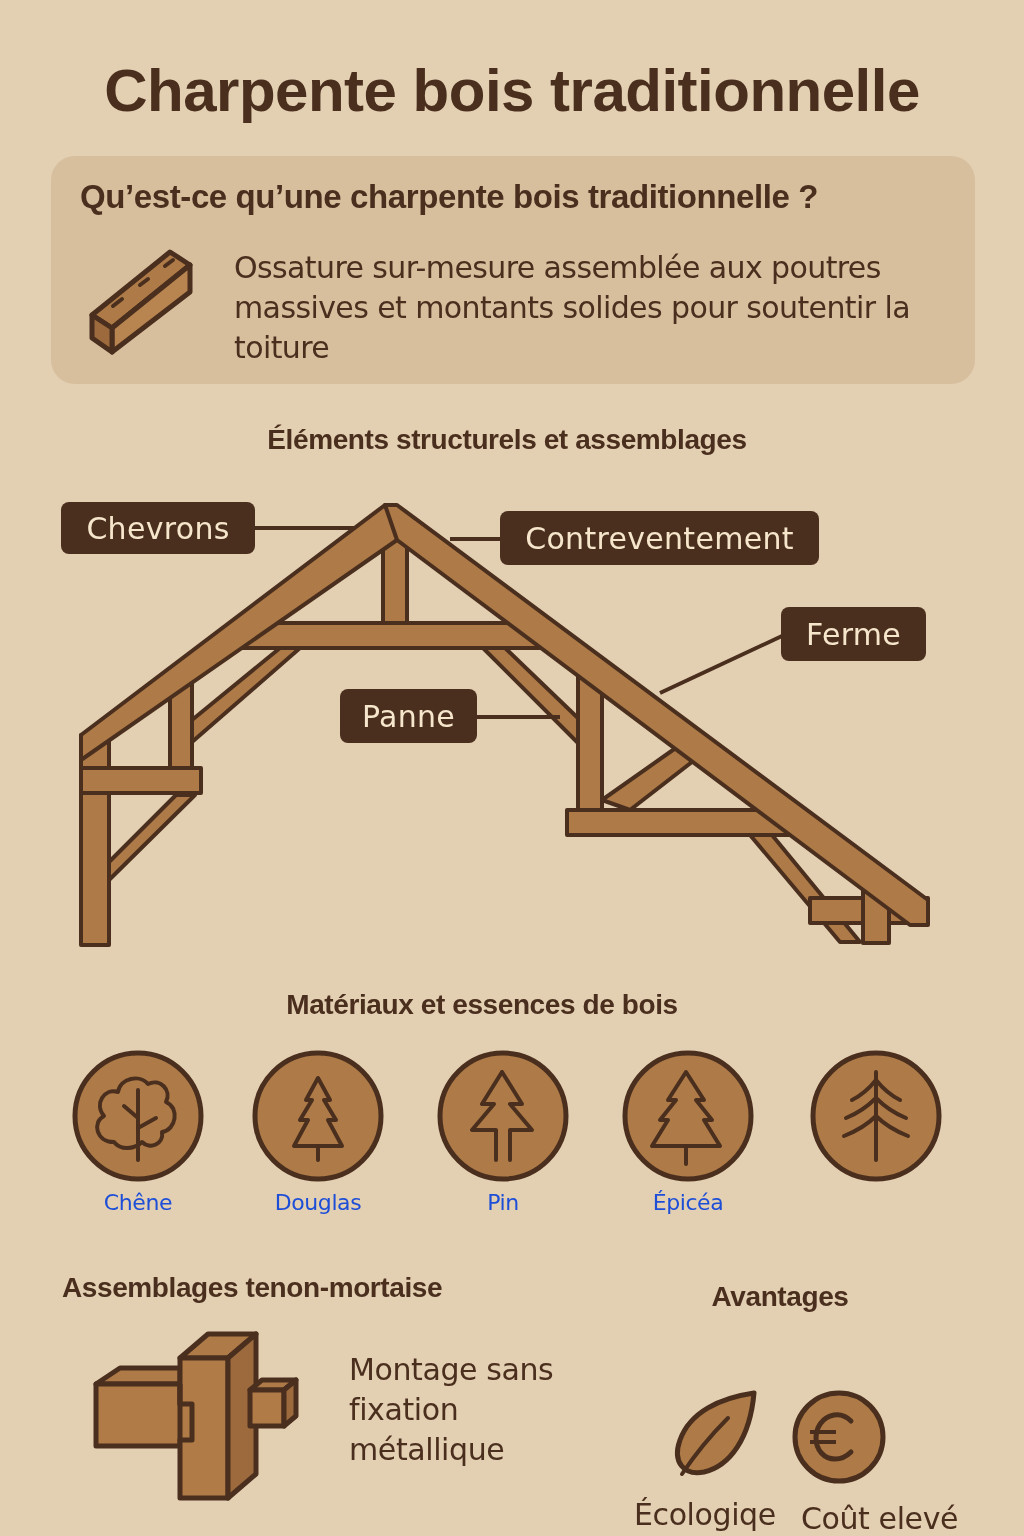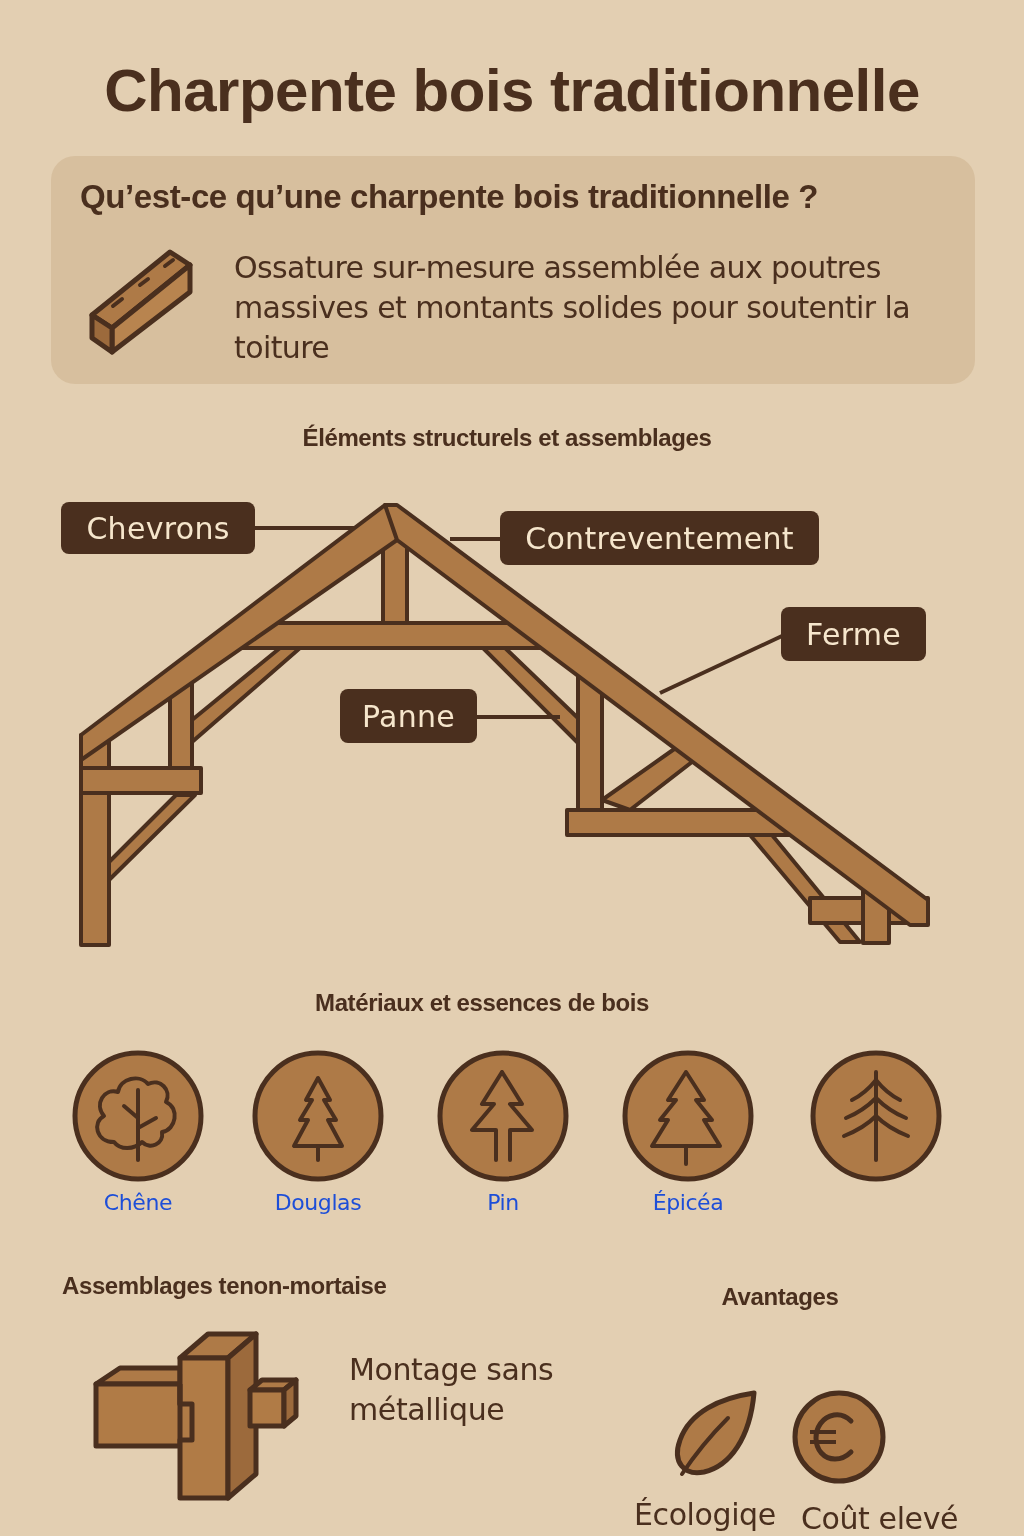--- a/index.html
+++ b/index.html
@@ -23,21 +23,21 @@
   }
   .intro-heading {
     left: 80px; top: 178px; font-size: 33px; font-weight: bold; color: #4a2f1e;
     letter-spacing: -0.4px;
   }
   .intro-text {
     left: 234px; top: 248px; width: 720px; font-size: 30px; line-height: 40px; color: #4a2f1e;
     font-family: "DejaVu Sans", sans-serif; letter-spacing: -0.6px;
   }
   .section-h {
-    font-size: 24px; font-weight: bold; color: #4a2f1e; text-align: center;
+    font-size: 28px; font-weight: bold; color: #4a2f1e; text-align: center;
     letter-spacing: -0.4px;
   }
   .label-tag {
     background: #4a2f1e; color: #f6e6cc; border-radius: 8px;
     font-size: 30px; font-family: "DejaVu Sans", sans-serif;
     display: flex; align-items: center; justify-content: center;
     letter-spacing: 0.3px;
   }
   .species-label {
     font-size: 22px; color: #1d4ed8; text-align: center; width: 160px;
@@ -179,20 +179,21 @@
 
     <polygon points="284,1390 296,1380 296,1416 284,1426" fill="#9c6a3c"></polygon>
   </g>
   <g stroke="#4a2f1e" stroke-width="5" stroke-linejoin="round" fill="none">
     <polyline points="180,1384 180,1404 192,1404 192,1440 180,1440"></polyline>
   </g>
 </svg>
 
 <div class="abs body-text" style="left:349px; top:1350px;">
   <div>Montage sans</div>
+  <div>fixation</div>
   <div>métallique</div>
 </div>
 
 <div class="abs section-h" style="left:660px; top:1272px; width:240px; line-height:50px;">
   <div>Avantages</div>
 </div>
 
 <svg width="1024" height="1536" style="pointer-events:none">
   <g>
     <path d="M754,1393 C720,1398 690,1412 680,1440 C672,1462 684,1476 704,1472 C730,1466 750,1438 754,1393 Z" fill="#ae7a47" stroke="#4a2f1e" stroke-width="5" stroke-linejoin="round"></path>

